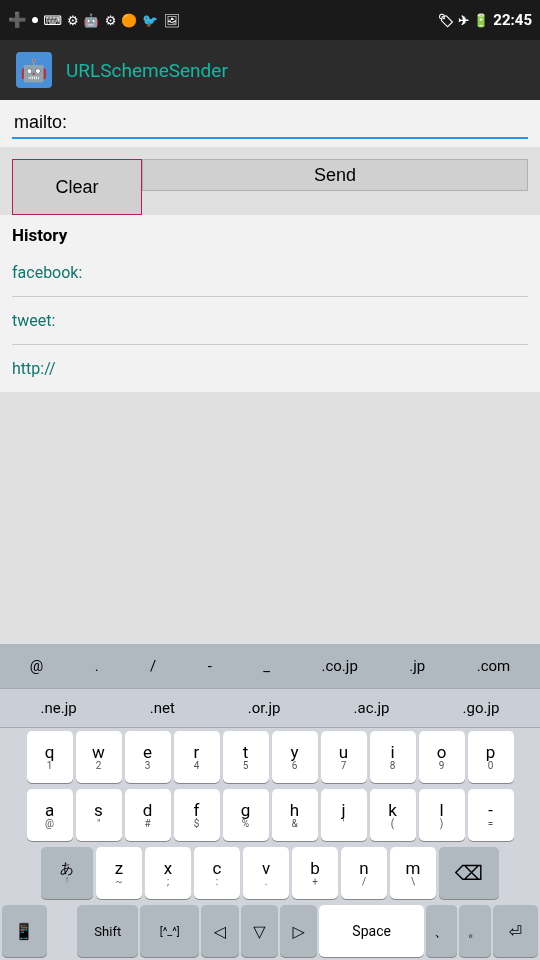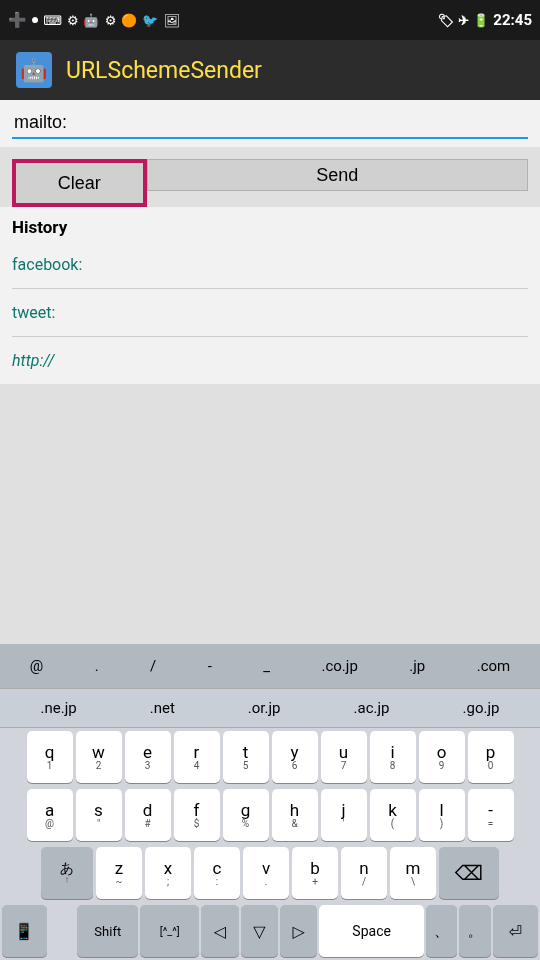--- a/index.html
+++ b/index.html
@@ -52,22 +52,22 @@
       height: 36px;
       background: #4a90d9;
       border-radius: 4px;
       display: flex;
       align-items: center;
       justify-content: center;
       color: white;
       font-size: 20px;
     }
     .title-bar-text {
-      color: #fde047;
-      font-size: 23px;
+      color: #14b8a6;
+      font-size: 19px;
       font-weight: 400;
     }
 
     
     .url-input-container {
       background: #f2f2f2;
       padding: 8px 12px 8px 12px;
     }
     .url-input {
       width: 516px;
@@ -81,23 +81,23 @@
     }
 
     
     .button-row {
       display: flex;
       gap: 0;
       margin: 12px 12px 0 12px;
     }
     .btn-clear {
       flex: 1;
-      height: 48px;
+      height: 56px;
       background: #d0d0d0;
-      border: 4px solid #be185d;
+      border: 1px solid #be185d;
       font-size: 18px;
       cursor: pointer;
       color: #000;
     }
     .btn-send {
       flex: 3;
       height: 32px;
       background: #d0d0d0;
       border: 1px solid #b0b0b0;
       font-size: 18px;
@@ -117,21 +117,20 @@
       margin-bottom: 4px;
     }
     .history-item {
       font-size: 16px;
       color: #0f766e;
       padding: 14px 0;
       border-bottom: 1px solid #ccc;
     }
     .history-item:last-child {
       border-bottom: none;
-      font-style: italic;
     }
 
     
     .keyboard {
       position: absolute;
       bottom: 0;
       left: 0;
       width: 540px;
       background: #d1d5db;
     }

